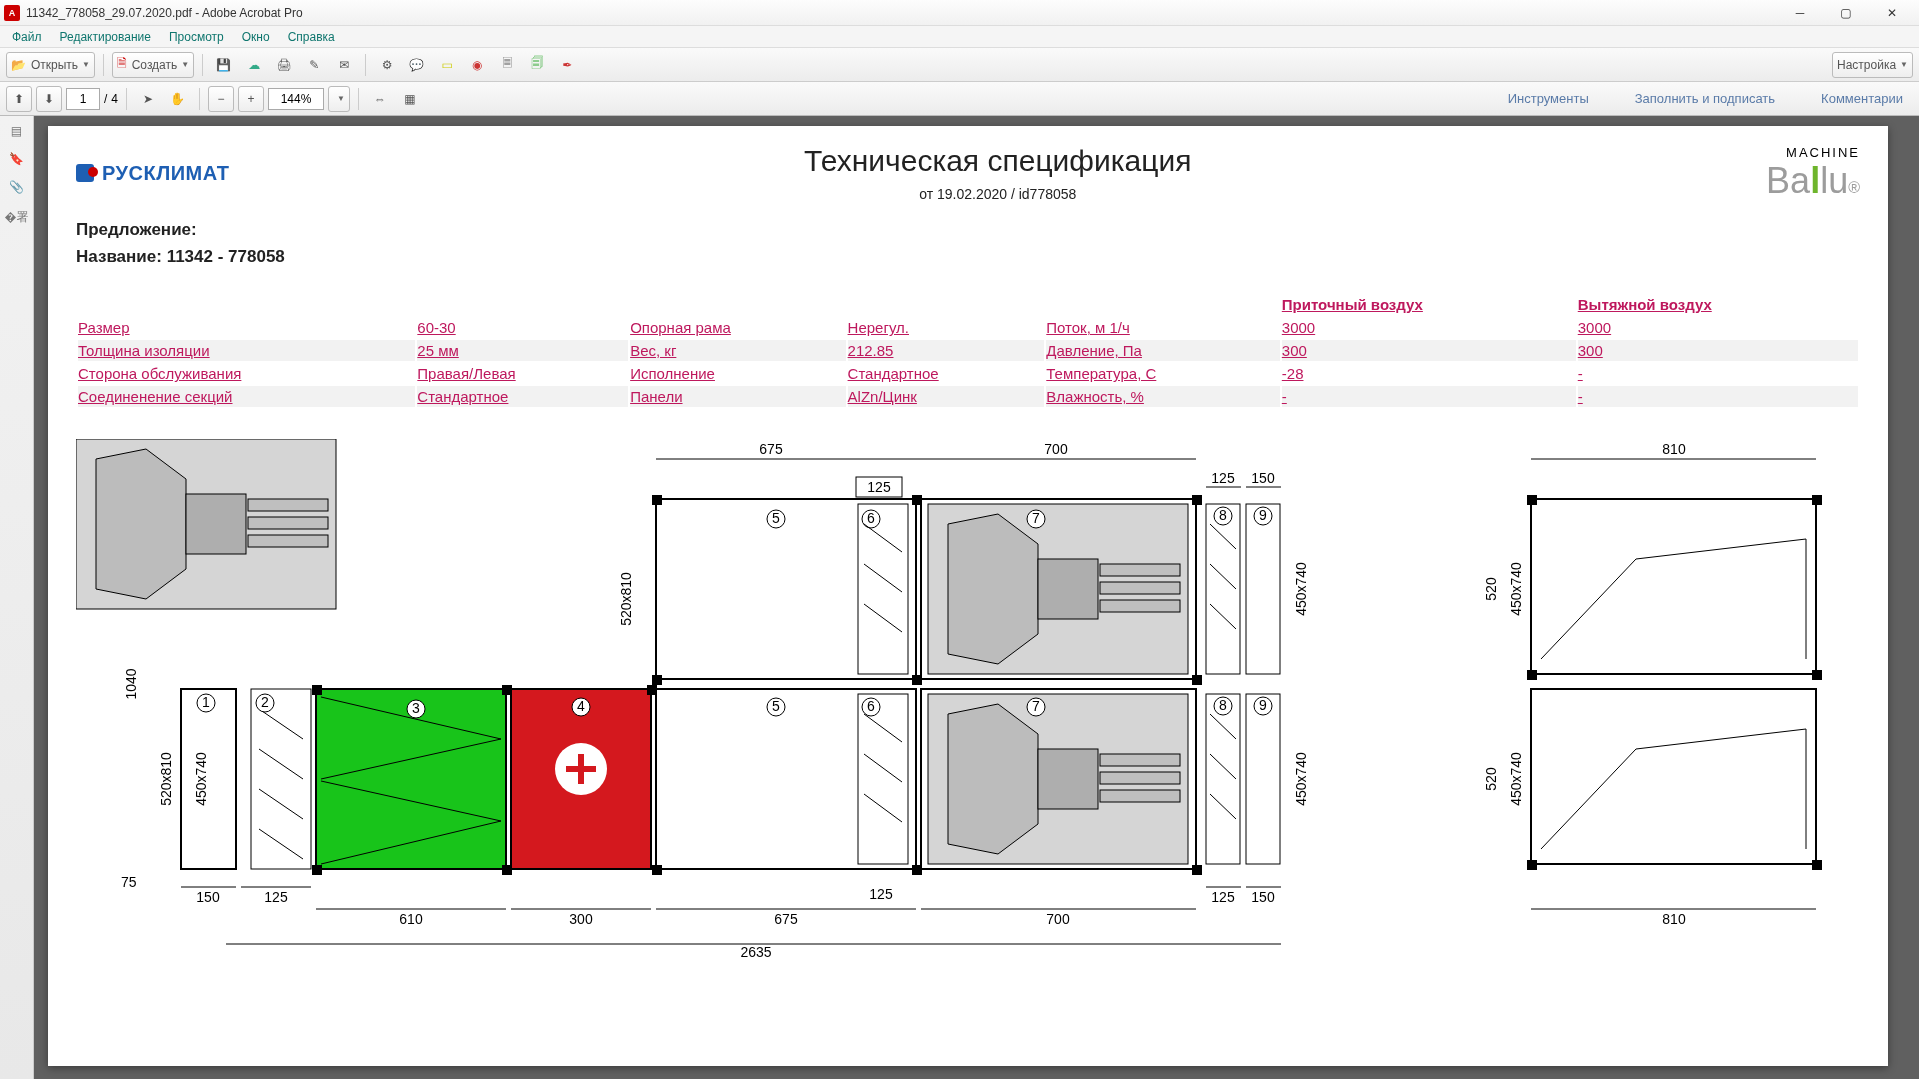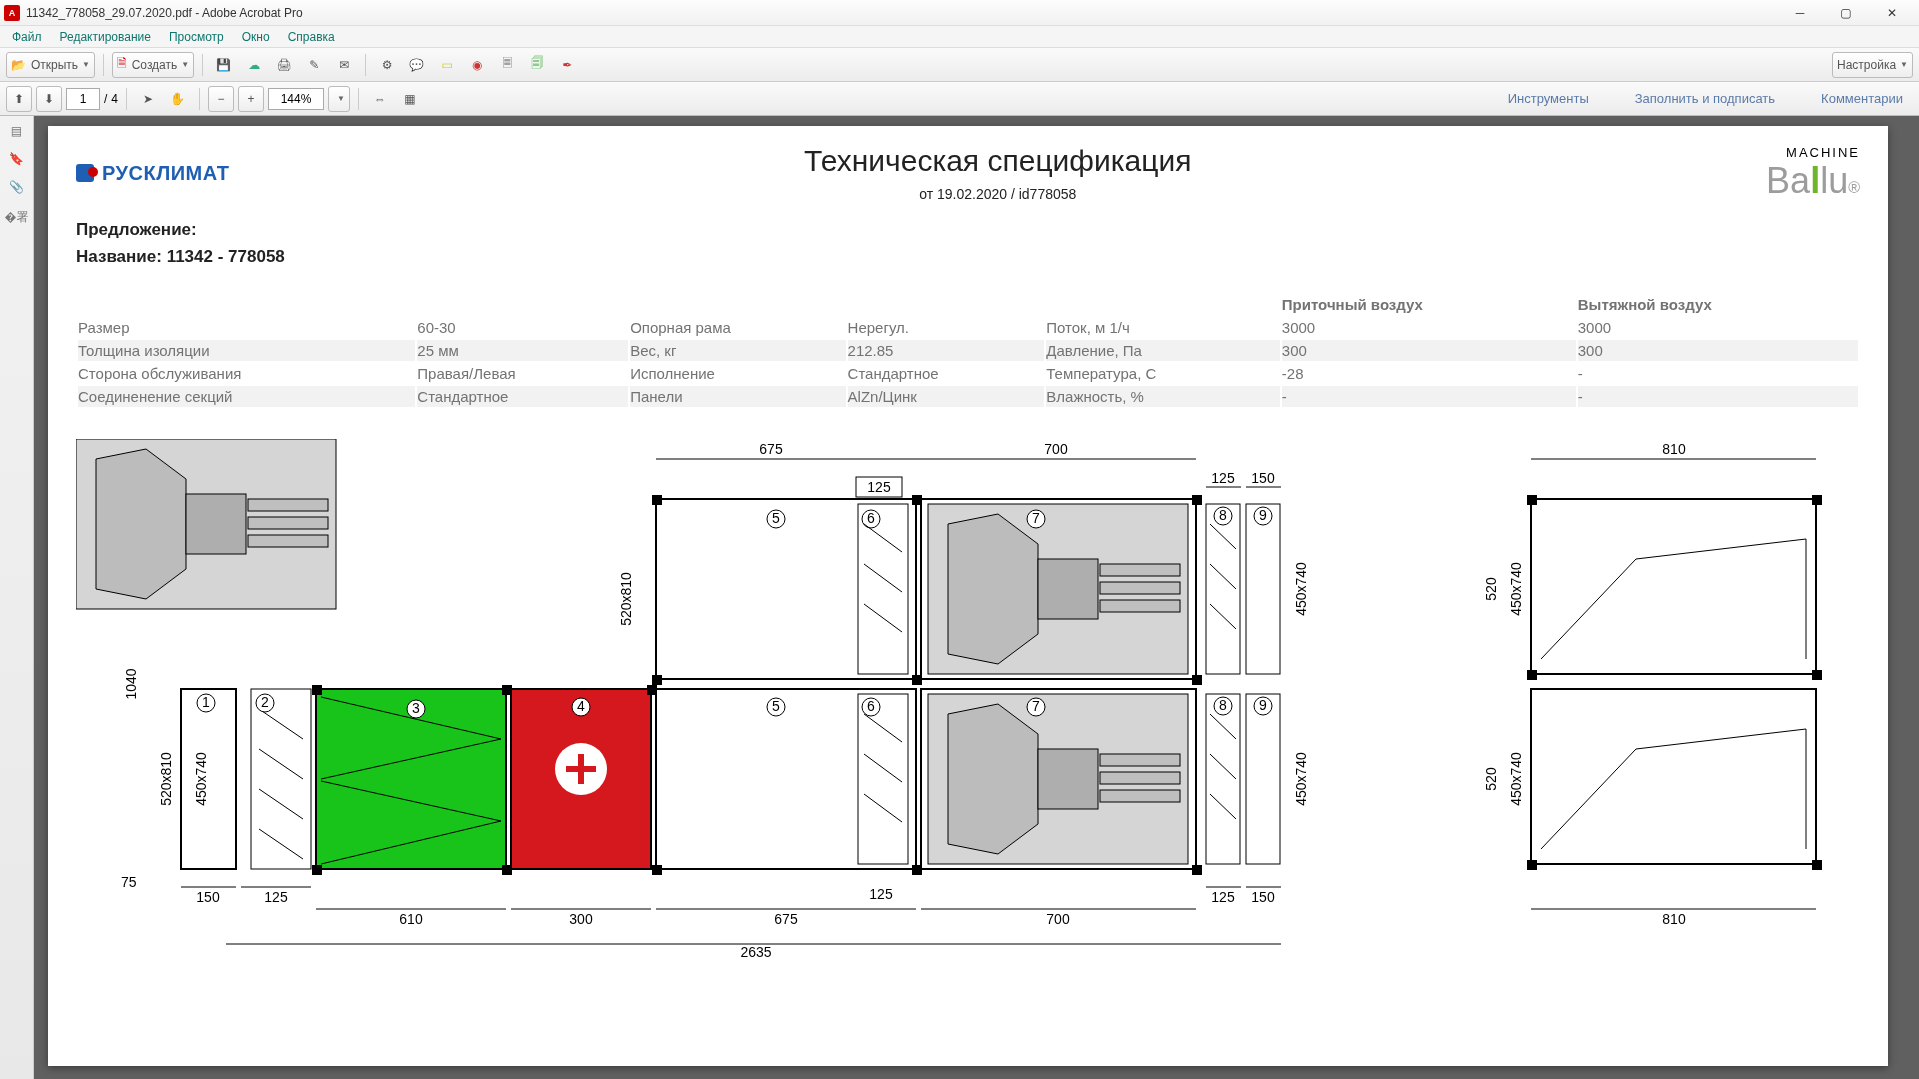--- a/index.html
+++ b/index.html
@@ -31,21 +31,21 @@
 .logo-rus .sq { width:18px; height:18px; background:#1e5fb3; border-radius:3px; position:relative; }
 .logo-rus .sq::after{content:""; position:absolute; right:-4px; top:3px; width:10px; height:10px; background:#c00; border-radius:50%;}
 .spec-title { flex:1; text-align:center; }
 .spec-title h1 { font-size:30px; font-weight:500; color:#222; }
 .spec-title .sub { font-size:14px; color:#222; margin-top:8px; }
 .logo-ballu { text-align:right; color:#888; }
 .logo-ballu .m { font-size:13px; letter-spacing:2px; color:#000000;}
 .logo-ballu .b { font-size:36px; font-weight:300; color:#9c9c9c; }
 .logo-ballu .b .g { color:#6eb52c; font-weight:600;}
 .meta { margin-top:14px; font-size:17px; font-weight:600; color:#222; line-height:1.6;}
-.spec-grid { margin-top:22px; width:100%; font-size:15px; color:#737373; }
+.spec-grid { margin-top:22px; width:100%; font-size:15px; color:#be185d;text-decoration:underline; }
 .spec-grid td { padding:2px 10px 2px 0; white-space:nowrap; }
 .spec-grid .hdr td { font-weight:600; }
 .stripe { background:#f2f2f2; }
 .drawing { margin-top:30px; }
 .drawing svg { display:block; }
 </style>
 </head>
 <body>
 
 <div class="titlebar">

